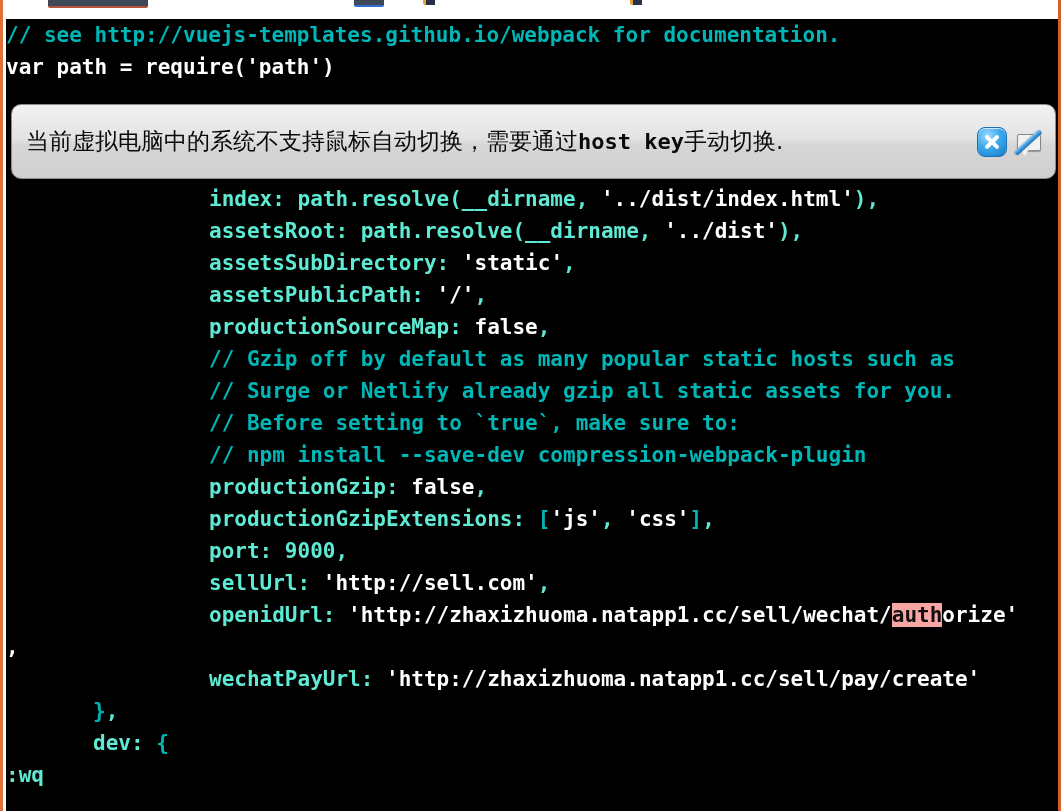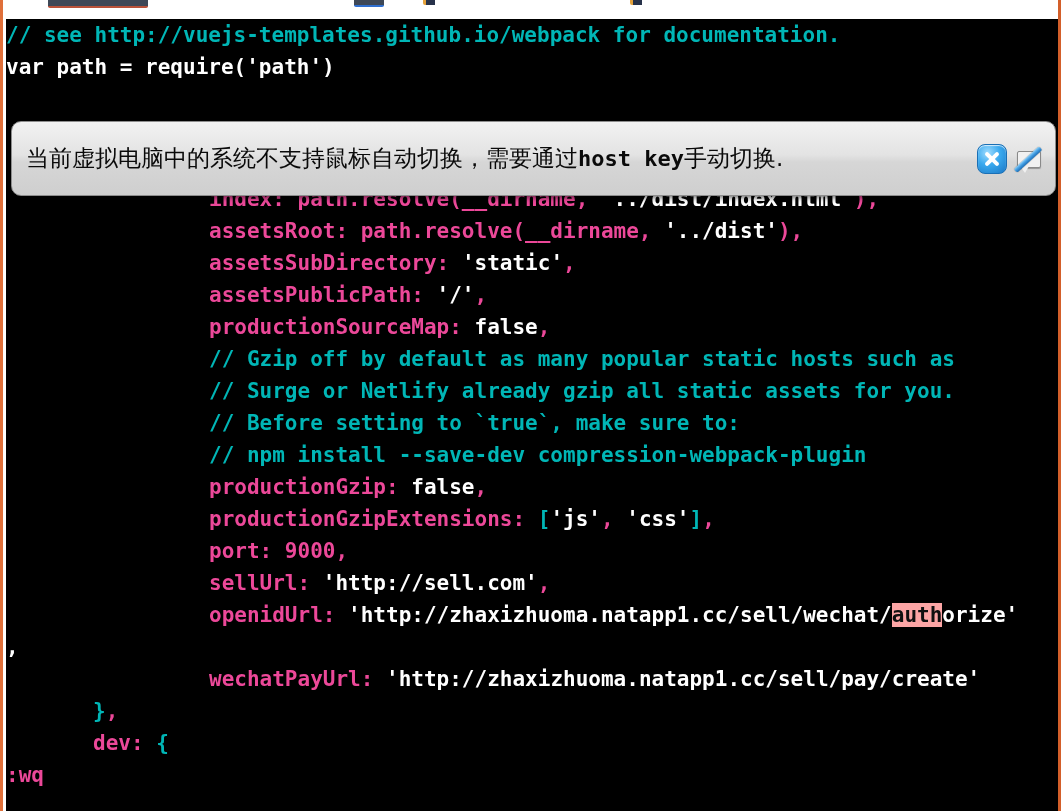--- a/index.html
+++ b/index.html
@@ -46,41 +46,40 @@
     font-family:"DejaVu Sans Mono",monospace;
     font-size:21px;
     line-height:32px;
     white-space:pre;
     color:#c8c8c8;
     letter-spacing:0px;
   }
   .ln{height:32px;}
   .cm{color:#00b6b6;}
   .mg{color:#ffffff;}
-  .wh{color:#ec4899;}
+  .wh{color:#5eead4;}
   .hl{background:#fca5a5;color:#101010;}
 
   
   .toast{
     position:absolute;
     box-sizing:border-box;
     border-radius:10px;
     display:flex;align-items:center;
     border:1px solid rgba(60,60,60,.65);
     box-shadow:0 2px 5px rgba(0,0,0,.55);
   }
   #toast-1{
     left:8px;top:25px;width:1045px;height:71px;
     background:rgba(150,150,150,.80);
   }
   #toast-2{
     left:8px;top:104px;width:1045px;height:75px;
     background:linear-gradient(180deg,#f2f2f2 0%,#e3e3e3 45%,#d6d6d6 55%,#cfcfcf 100%);
     border:1px solid #8d8d8d;
-    margin-top:17px;
   }
   .toast-msg{
     flex:1 1 auto;
     padding-left:14px;
     padding-right:6px;
     font-family:"DejaVu Sans",sans-serif;
     font-size:23px;
     color:#0a0a0a;
     white-space:nowrap;
     overflow:hidden;

